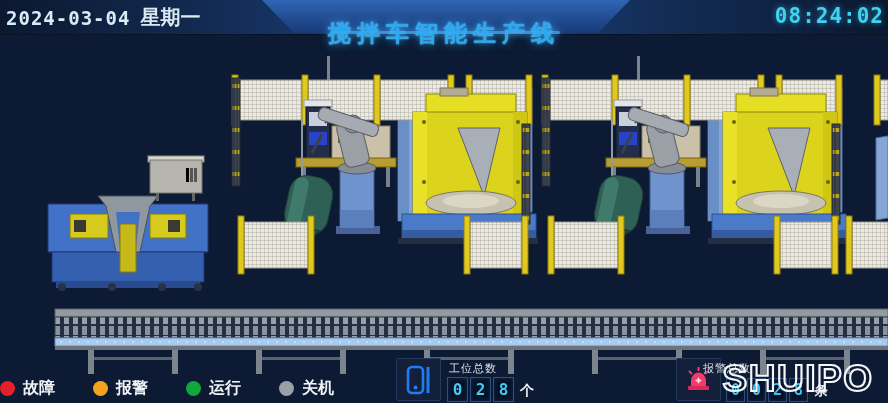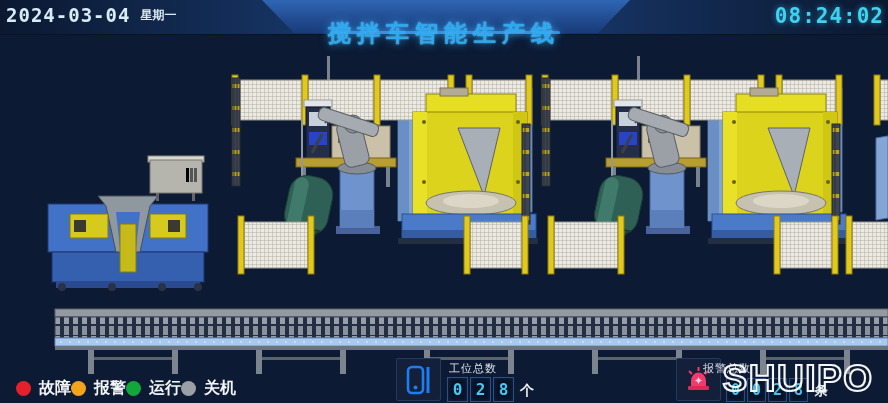--- a/index.html
+++ b/index.html
@@ -11,33 +11,33 @@
     background:linear-gradient(90deg,#0b1830 0%,#142f5a 28%,#1b4382 50%,#142f5a 72%,#0b1830 100%);
     border-bottom:1px solid #0a1322;}
   .header-band{position:absolute;left:262px;top:0;width:368px;height:33px;
     background:linear-gradient(180deg,#2f66b4 0%,#20488c 65%,#183c78 100%);
     clip-path:polygon(0 0,100% 0,calc(100% - 32px) 100%,32px 100%);}
   .header-underline{position:absolute;left:330px;top:31px;width:230px;height:3px;
     background:#3e8ed6;box-shadow:0 0 6px #3e8ed6;border-radius:2px;}
   .datebox{position:absolute;left:6px;top:4px;display:flex;align-items:center;gap:10px;}
   .date-text{font-family:"DejaVu Sans Mono",monospace;font-weight:bold;font-size:19px;
     color:#d6ecf6;letter-spacing:1px;}
-  .weekday-text{font-size:12px;font-weight:bold;color:#dce9f2;}
+  .weekday-text{font-size:20px;font-weight:bold;color:#dce9f2;}
   .title-text{position:absolute;left:50%;top:3px;transform:translateX(-50%);
     font-size:23px;font-weight:bold;letter-spacing:6px;white-space:nowrap;
     text-shadow:0 0 10px rgba(47,168,240,.85),0 0 2px rgba(120,210,255,.9);}
   .clock-text{position:absolute;right:4px;top:4px;font-family:"DejaVu Sans Mono",monospace;
     font-weight:bold;font-size:21px;letter-spacing:1px;text-shadow:0 0 6px rgba(63,210,242,.6);}
 
   
   .scene{position:absolute;left:0;top:0;width:888px;height:403px;z-index:1;}
 
   
   .bottom{position:absolute;left:0;top:352px;width:888px;height:51px;z-index:5;}
-  .legend{position:absolute;left:16px;top:26px;display:flex;}
+  .legend{position:absolute;left:0;top:26px;display:flex;gap:38px;}
   .legend-item{display:flex;align-items:center;gap:8px;}
   .legend-dot{width:15px;height:15px;border-radius:50%;}
   .legend-label{font-size:16px;font-weight:bold;color:#f2f5f8;}
   .icon-square{position:absolute;width:43px;height:41px;background:#141f3a;
     border:1px solid #24395e;border-radius:2px;display:flex;align-items:center;justify-content:center;}
   .counter-label{position:absolute;font-size:11px;color:#dde4ee;letter-spacing:1px;text-align:right;}
   .digit-row{position:absolute;display:flex;gap:2px;align-items:flex-end;}
   .digit-box{width:19px;height:23px;background:#081226;border:1px solid #2b5086;
     color:#46c8f5;font-family:"DejaVu Sans Mono",monospace;font-weight:bold;font-size:16px;
     line-height:23px;text-align:center;box-shadow:inset 0 0 4px #0e2a55;}

